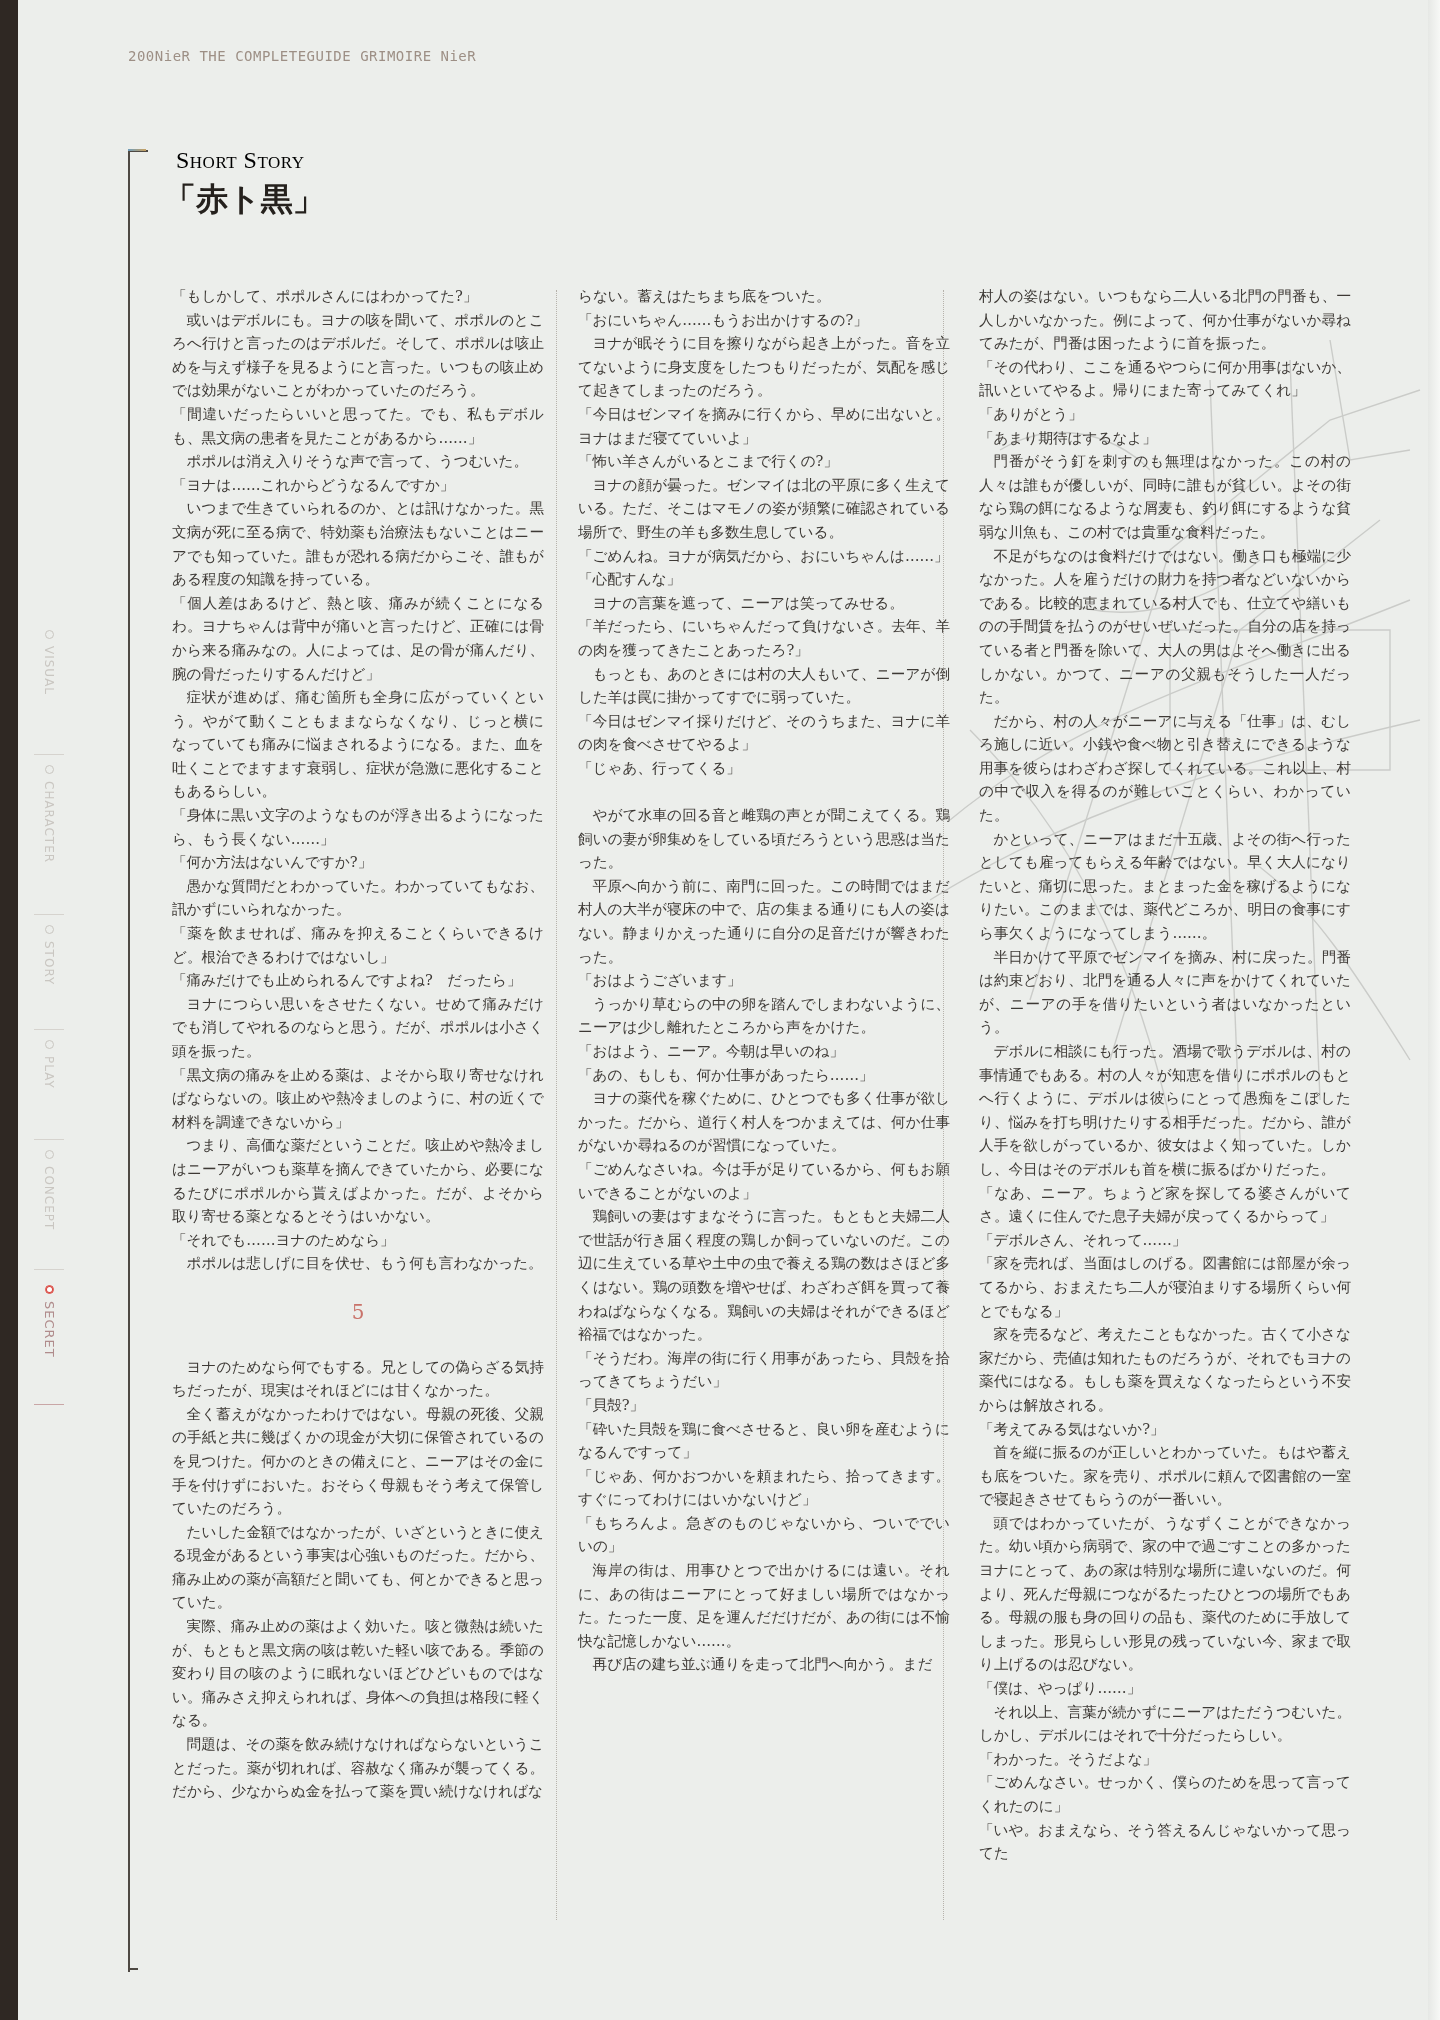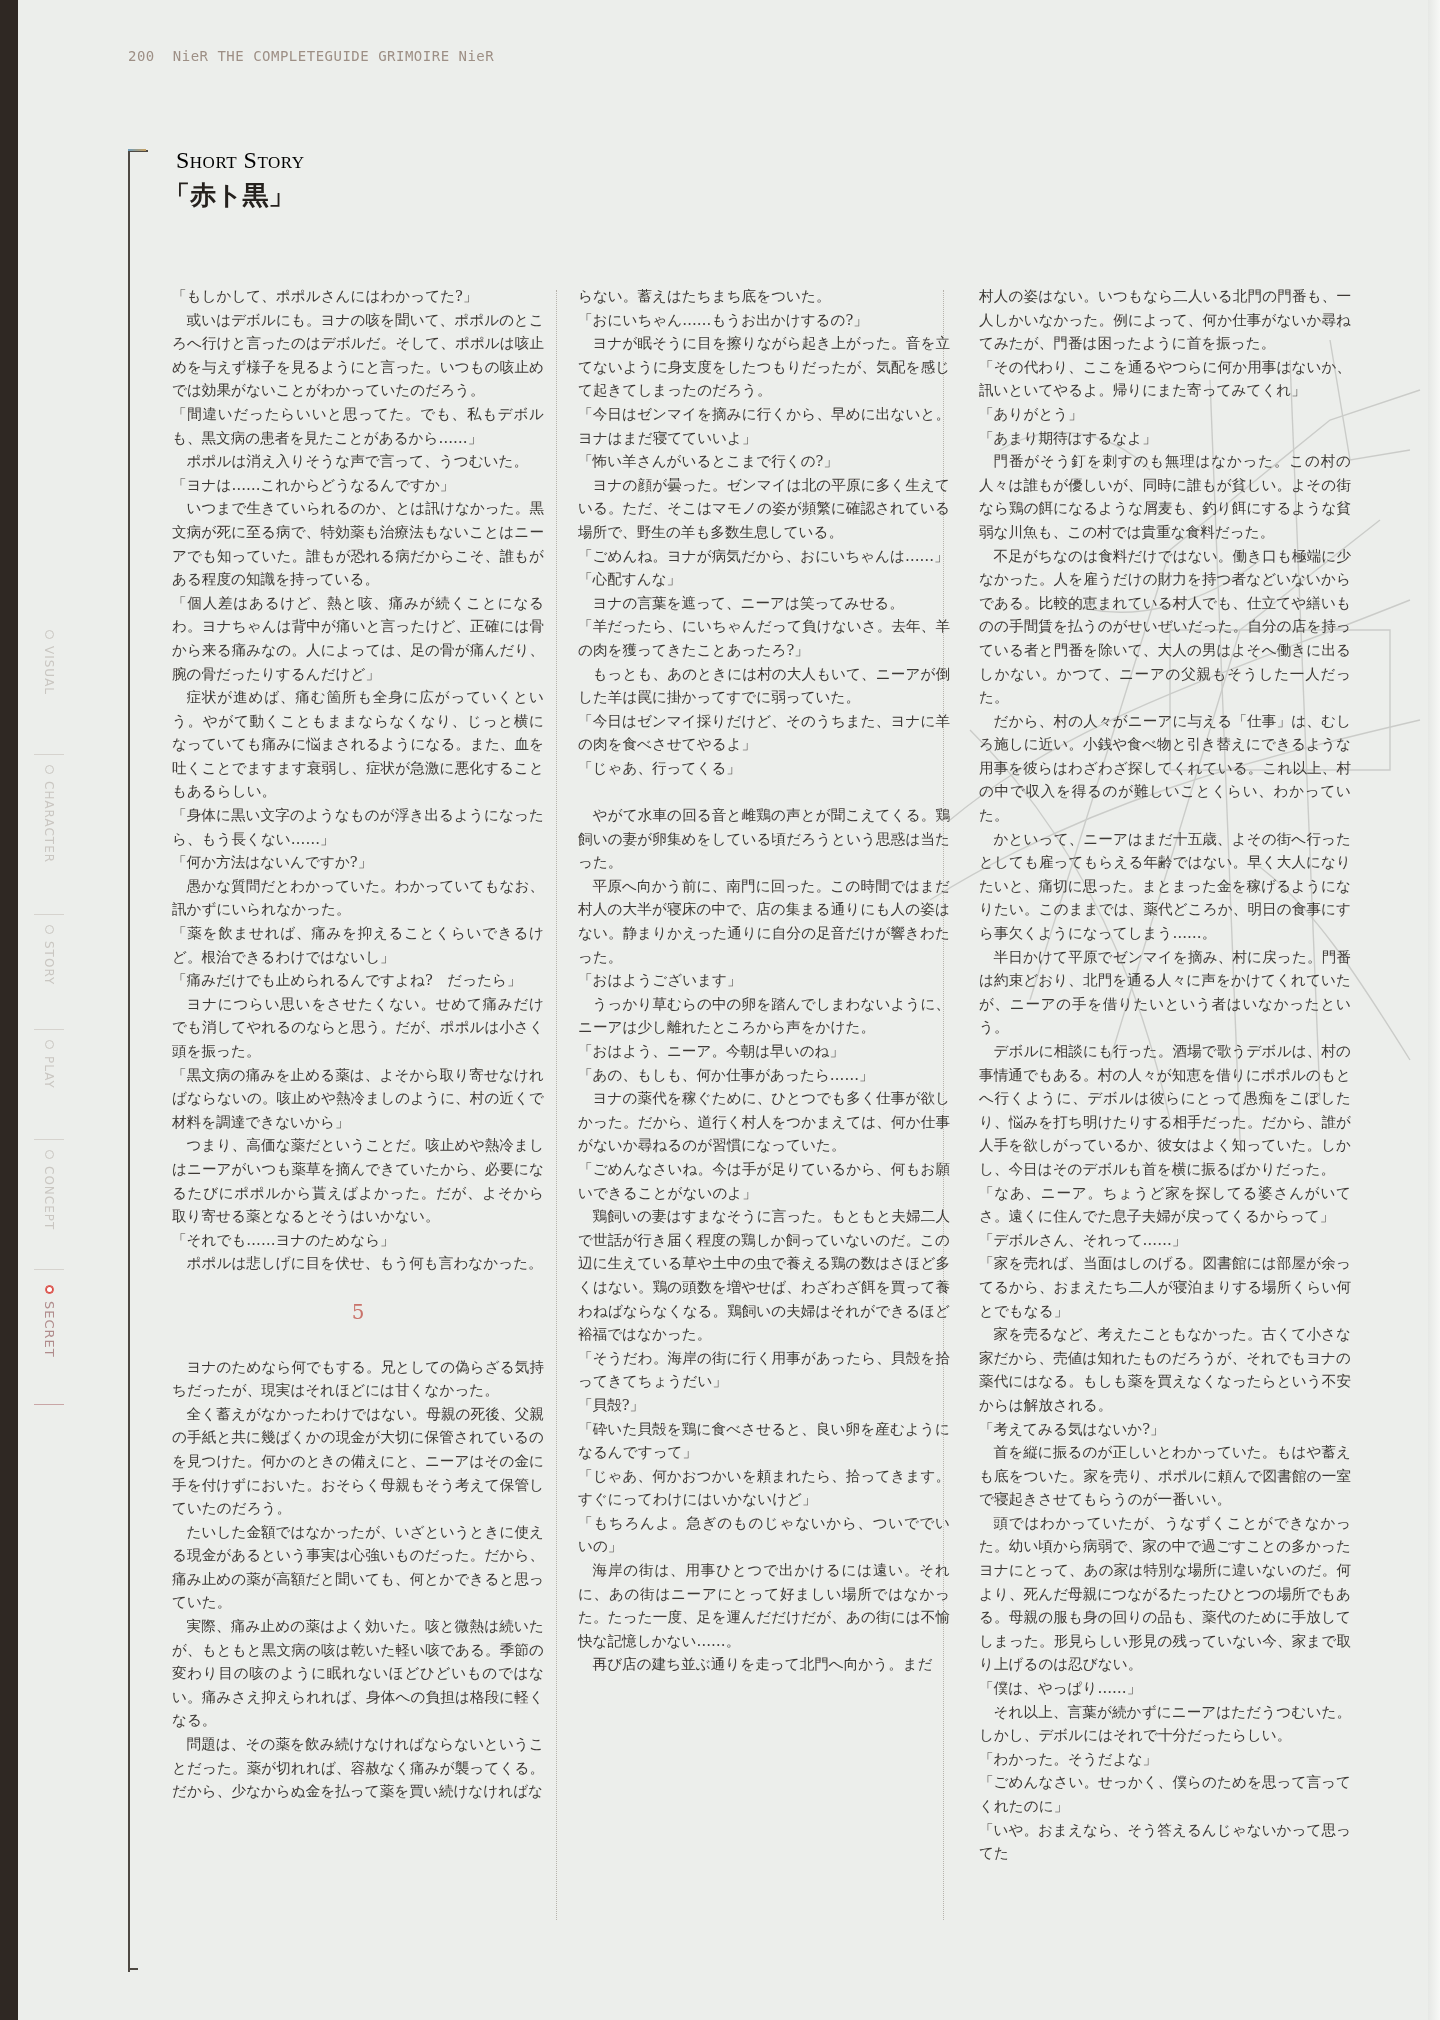--- a/index.html
+++ b/index.html
@@ -18,41 +18,41 @@
     background:linear-gradient(to right, #e6e8e5, #f7f8f6);
   }
   .sketch {
     position:absolute; right:10px; top:300px; width:520px; height:850px;
     opacity:0.35; pointer-events:none;
   }
   .running-header {
     position:absolute; left:128px; top:48px;
     font-family:"DejaVu Sans Mono", "Liberation Mono", monospace;
     font-size:14px; letter-spacing:0.5px; color:#9d8f85;
-    display:flex; gap:18px;
+    display:flex; 
   }
   .bracket {
     position:absolute; left:128px; top:150px; width:18px; height:1820px;
     border-left:2px solid #4e4943; border-top:2px solid #4e4943;
   }
   .bracket-accent {
     position:absolute; left:128px; top:149px; width:18px; height:2px;
     background:linear-gradient(to right, #6f9dbb, #c8a05f);
   }
   .bracket-foot {
     position:absolute; left:128px; top:1968px; width:10px; height:2px; background:#4e4943;
   }
   .section-label {
     position:absolute; left:176px; top:147px;
     font-family:"Liberation Serif", "DejaVu Serif", serif;
     font-variant:small-caps; font-size:24px; color:#000000; letter-spacing:0.5px;
   }
   .story-title {
     position:absolute; left:164px; top:178px;
-    font-family:"DejaVu Serif", serif; font-weight:bold; font-size:26px; color:#25211d;
+    font-family:"DejaVu Serif", serif; font-weight:bold; font-size:32px; color:#25211d;
   }
   .col {
     position:absolute; top:284px; width:372px;
     font-size:14.6px; line-height:23.6px; color:#3d3935;
     text-align:justify;
   }
   .col p { margin:0; }
   .col .ind { text-indent:1em; }
   .col .gap { height:23.6px; }
   .c1 { left:172px; }

